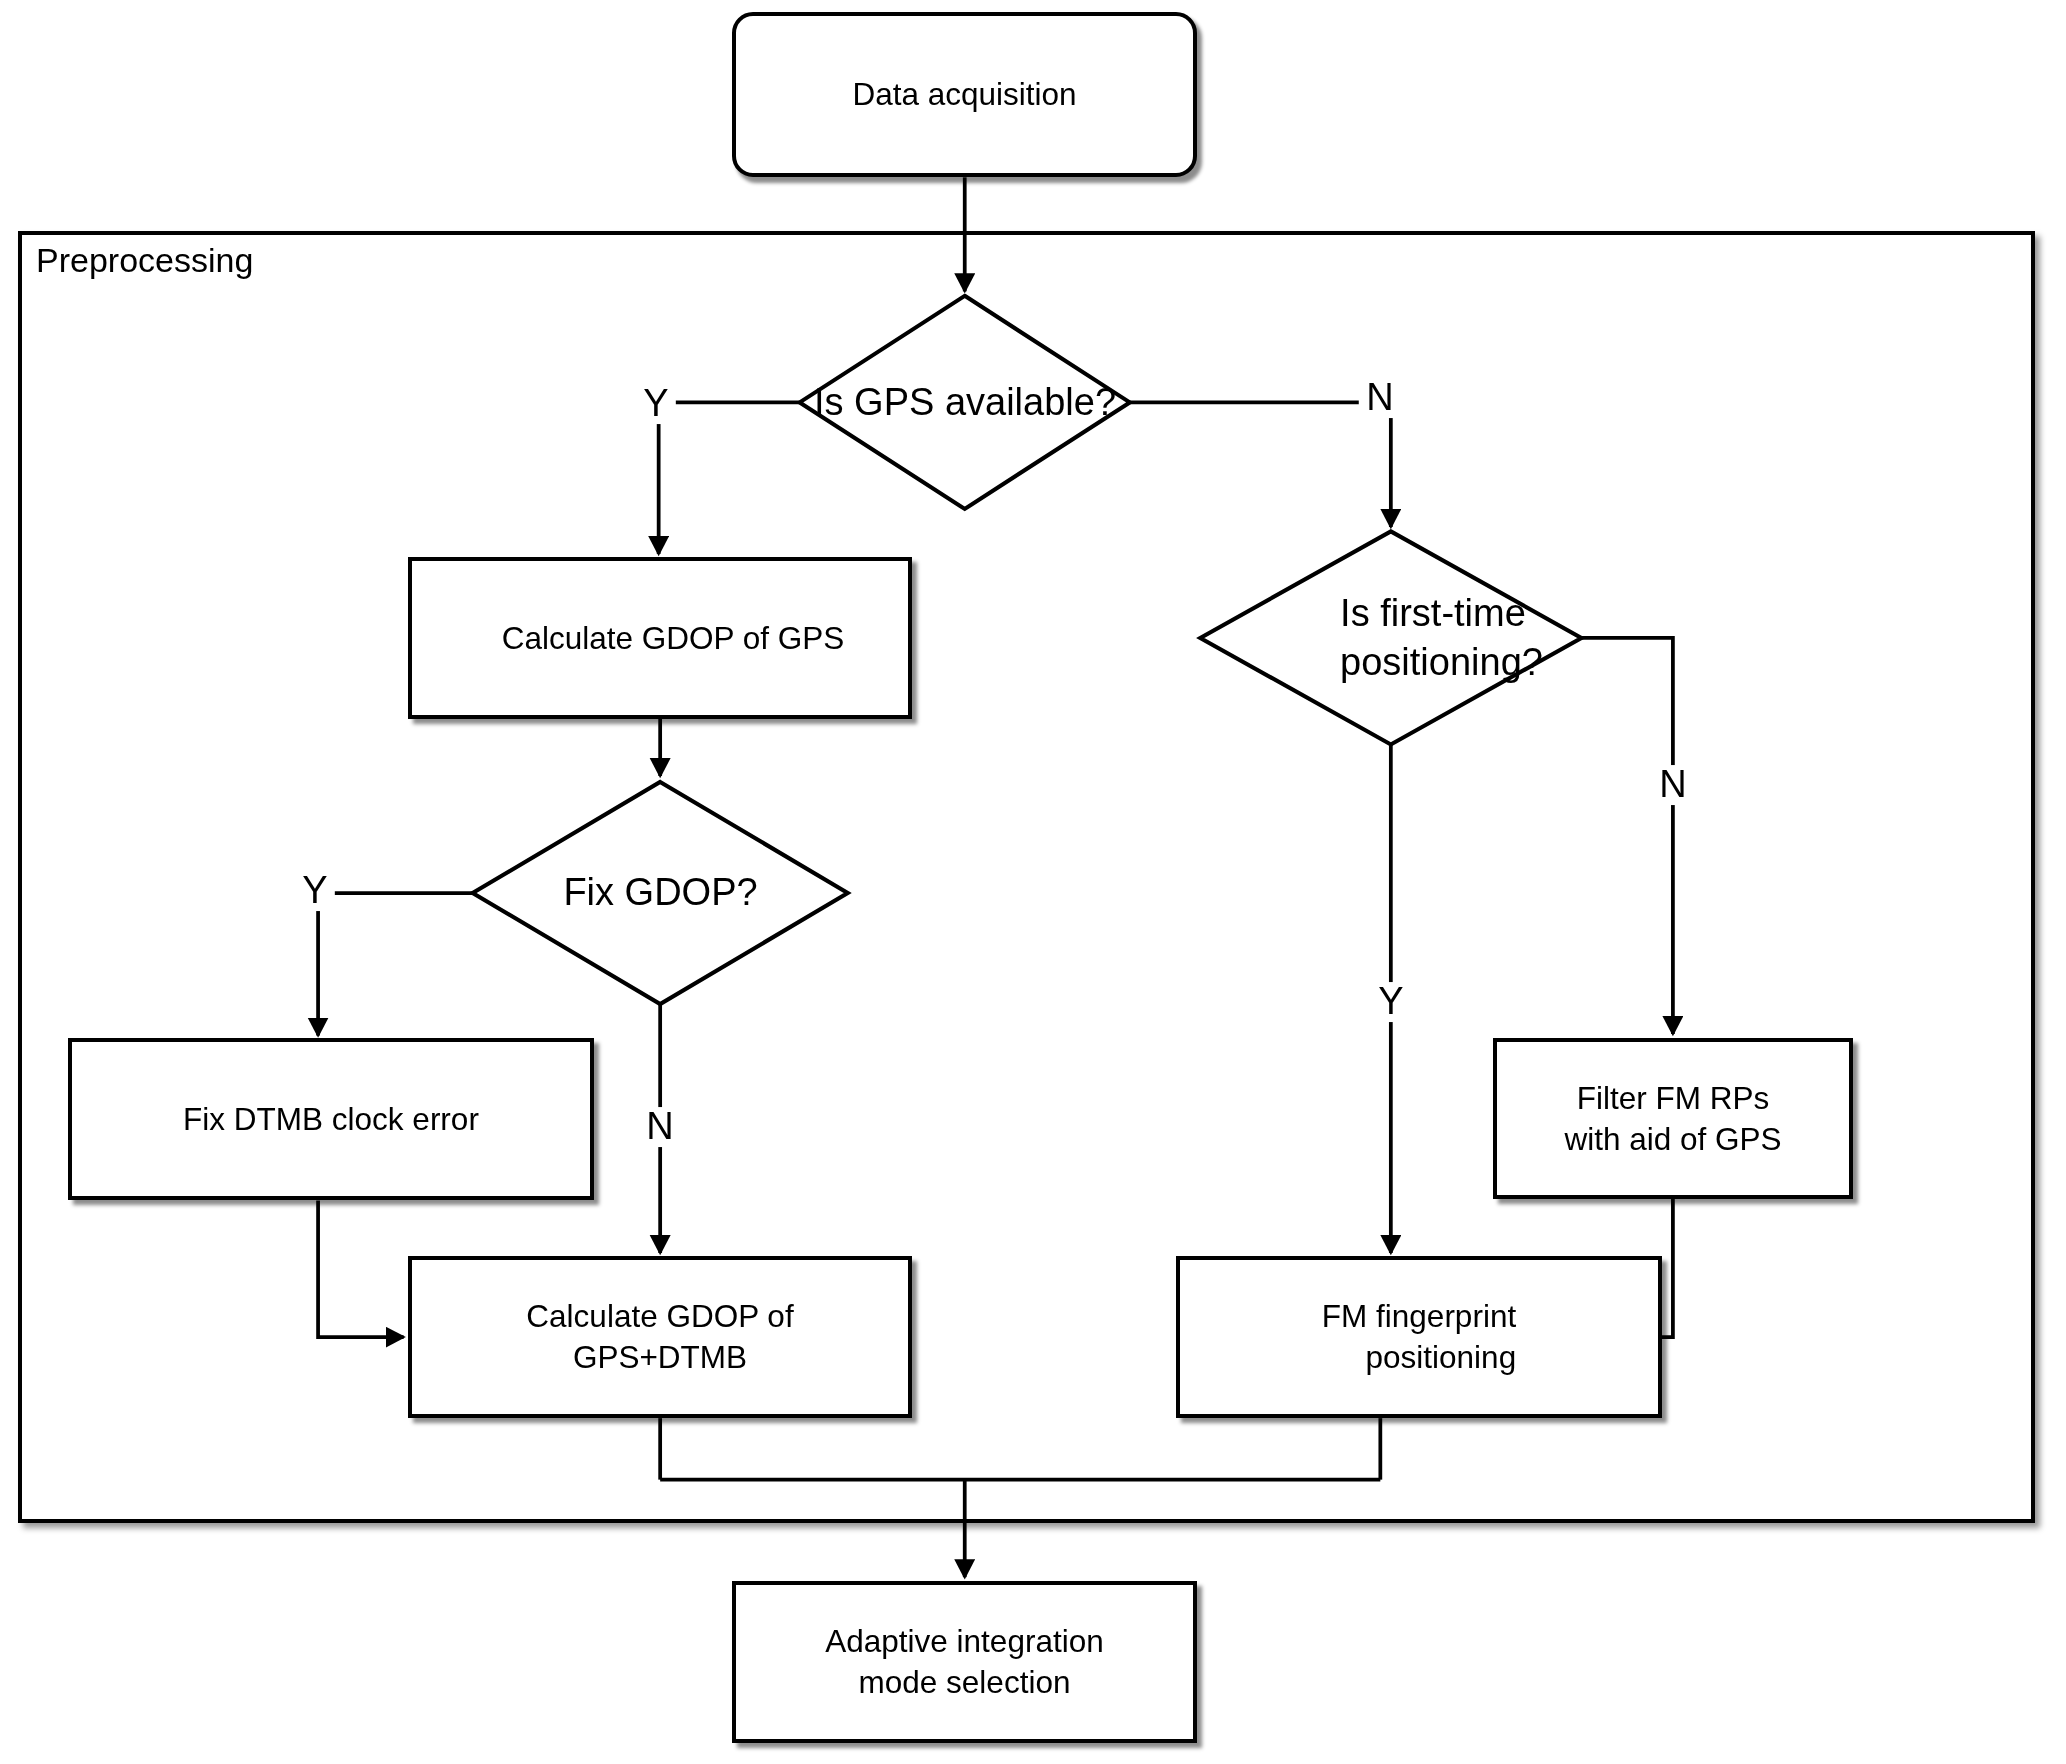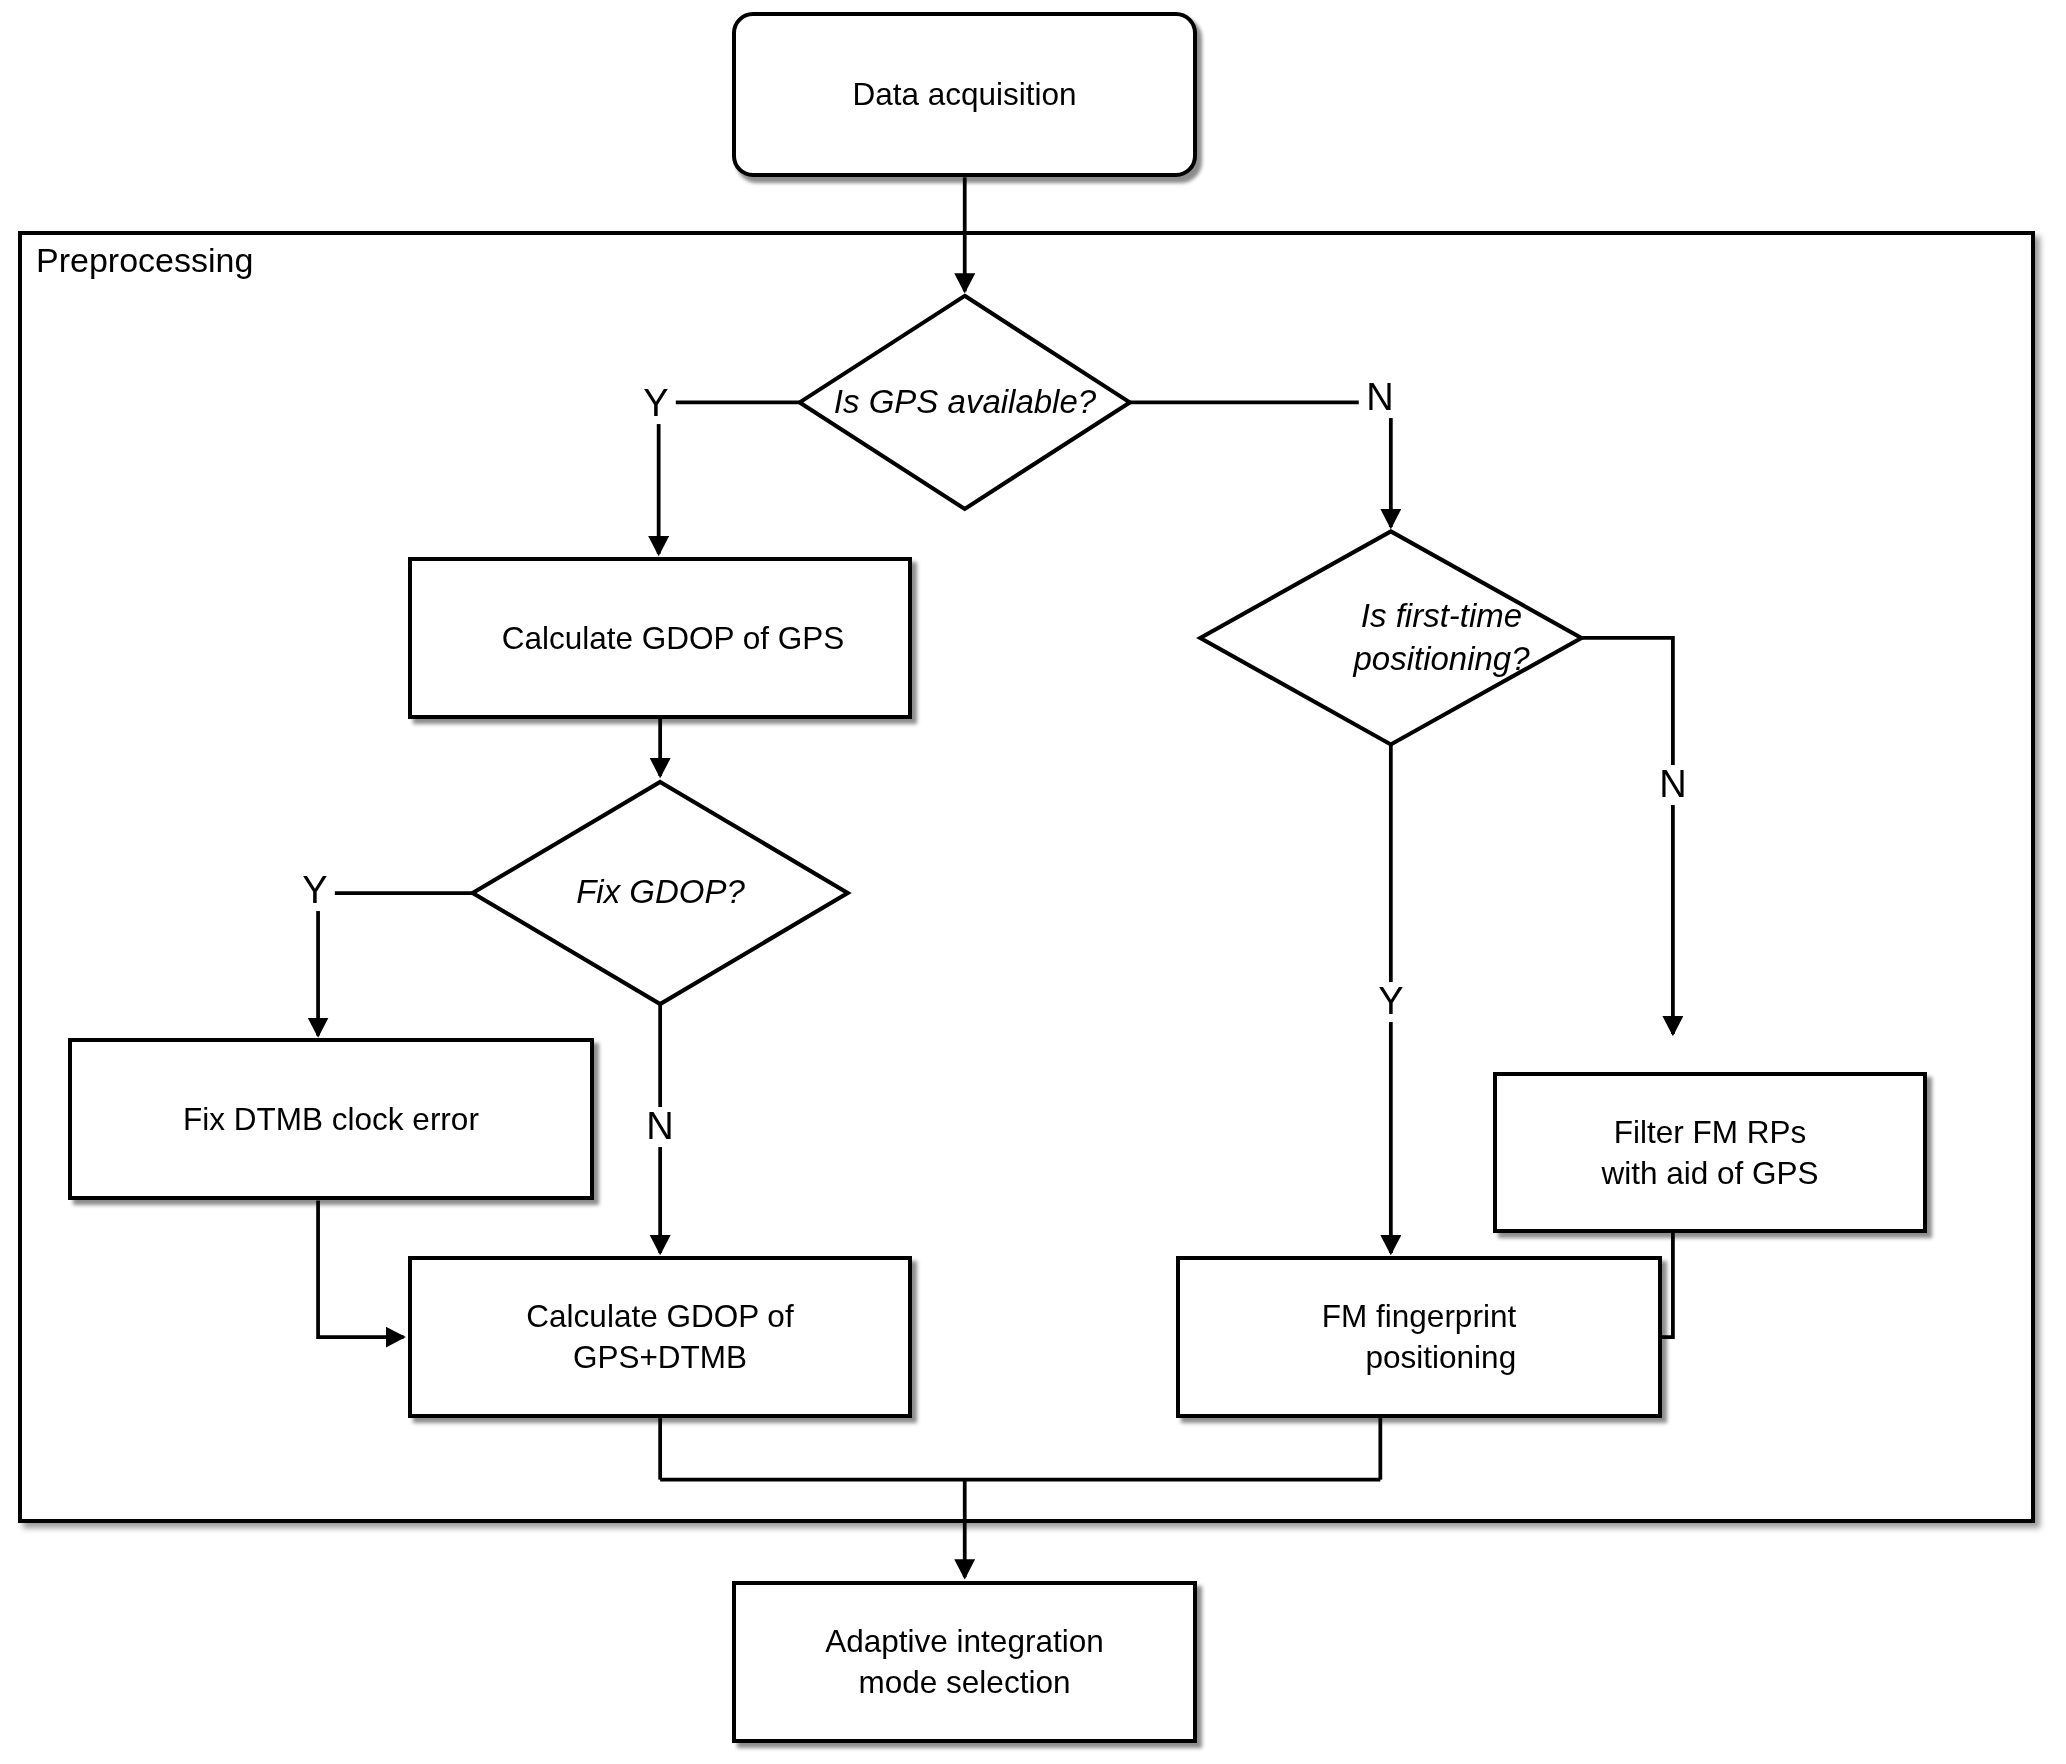--- a/index.html
+++ b/index.html
@@ -18,23 +18,22 @@
   #container-box{
     position:absolute;box-sizing:border-box;background:#ffffff;
     border:4.5px solid #000;z-index:0;
     box-shadow:4.5px 5.3px 6px rgba(0,0,0,0.4);
   }
   #container-label{
     position:absolute;z-index:3;font-size:34px;line-height:1.1;text-align:right;
   }
   .dlabel{
     position:absolute;z-index:3;display:flex;align-items:center;justify-content:center;
-    text-align:center;font-size:33px;line-height:1.3;white-space:pre-line;
+    font-size:38px;line-height:1.3;white-space:pre-line;
     pointer-events:none;
-    font-style:italic;
   }
   .elabel{
     position:absolute;z-index:3;transform:translate(-50%,-50%);
     background:#ffffff;padding:0 7.5px;font-size:38px;line-height:1.05;
   }
 </style>
 </head>
 <body>
 
 <div id="canvas">
@@ -74,21 +73,21 @@
   <div class="box" style="left:408px;top:557px;width:504px;height:162px;padding-left:26px;">Calculate GDOP of GPS</div>
 
   <div class="box" style="left:68px;top:1038px;width:526px;height:162px;">Fix DTMB clock error</div>
 
   <div class="box" style="left:408px;top:1256px;width:504px;height:162px;">Calculate GDOP of
 GPS+DTMB</div>
 
   <div class="box" style="left:1176px;top:1256px;width:486px;height:162px;text-align:right;">FM fingerprint
 positioning</div>
 
-  <div class="box" style="left:1493px;top:1072px;width:434px;height:161px;">Filter FM RPs
+  <div class="box" style="left:1493px;top:1038px;width:360px;height:161px;">Filter FM RPs
 with aid of GPS</div>
 
   <div class="box" style="left:732px;top:1581px;width:465px;height:162px;">Adaptive integration
 mode selection</div>
 
   <div class="dlabel" style="left:800px;top:380px;width:330px;height:45px;">Is GPS available?</div>
 
   <div class="dlabel" style="left:473px;top:870px;width:375px;height:45px;">Fix GDOP?</div>
 
   <div class="dlabel" style="left:1251px;top:593px;width:381px;height:90px;">Is first-time

